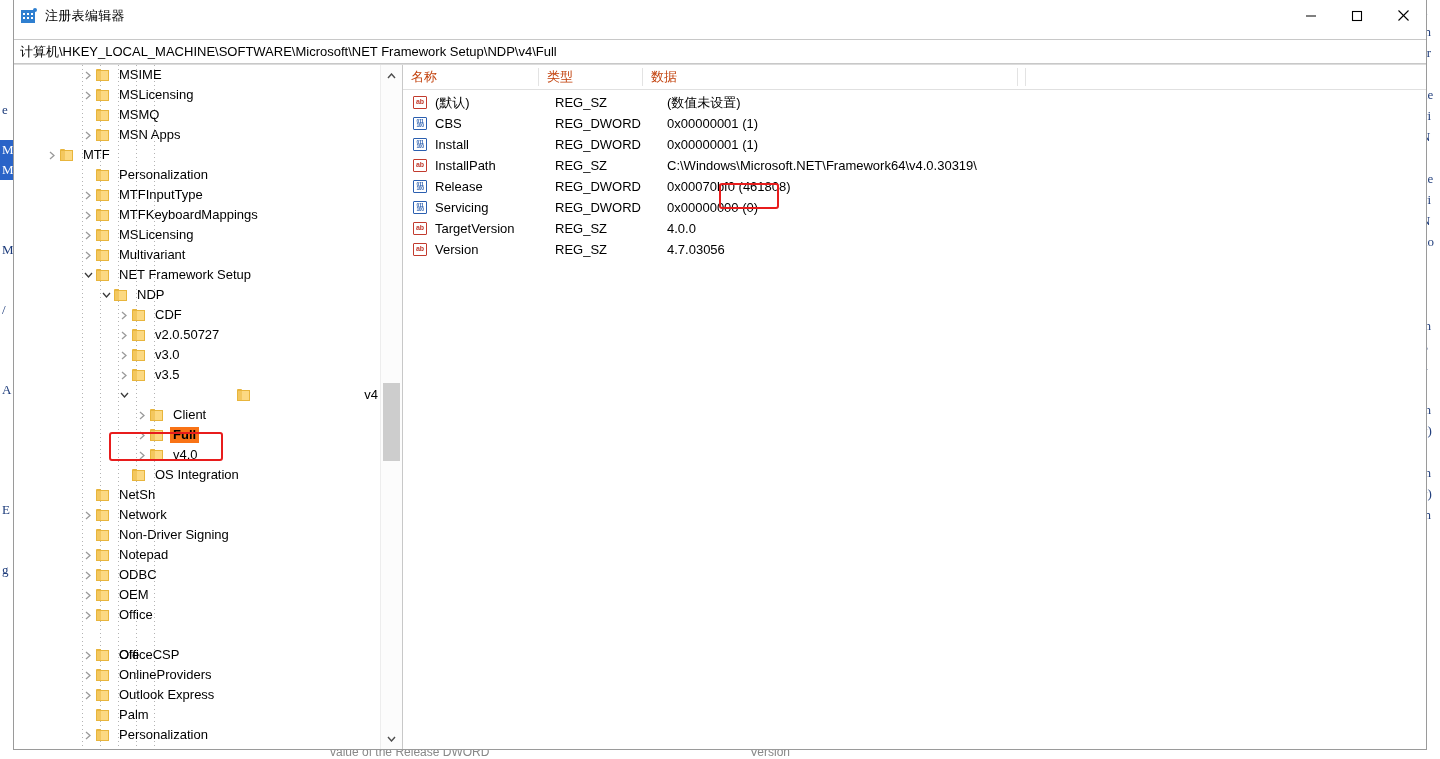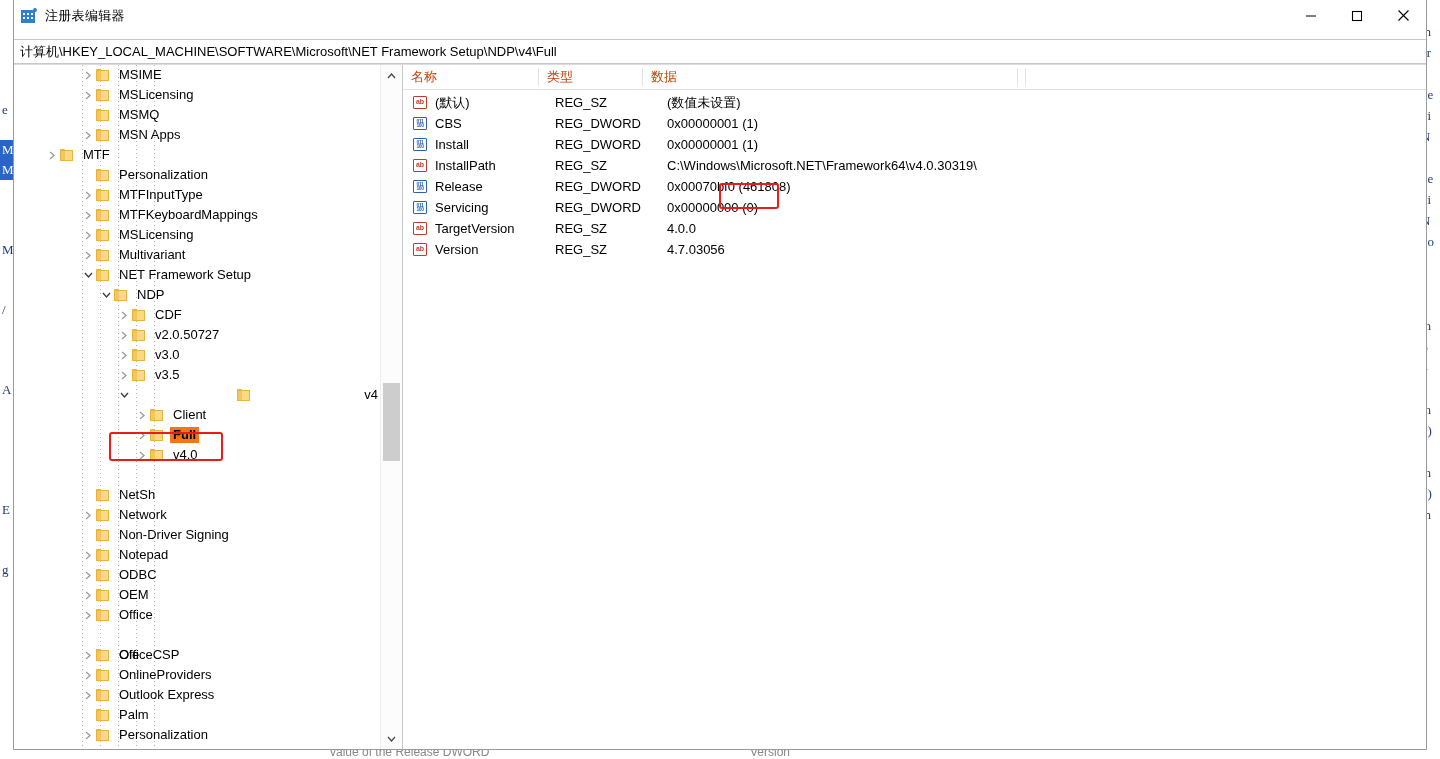--- a/index.html
+++ b/index.html
@@ -494,20 +494,29 @@
                 <polyline points="1,1 5,4.5 1,8" fill="none" stroke="#9a9a9a" stroke-width="1.3"></polyline>
               </svg>
             </span>
             <span class="folder">
               <span class="tab"></span>
               <span class="body"></span>
               <span class="shade"></span>
             </span>
             <span class="label">v4.0</span>
           </div>
+          <div class="tree-row" style="padding-left: 102px; top: 400px; position: absolute; left: 0px; right: 0px;">
+            <span class="chev"></span>
+            <span class="folder">
+              <span class="tab"></span>
+              <span class="body"></span>
+              <span class="shade"></span>
+            </span>
+            <span class="label">OS Integration</span>
+          </div>
           <div class="tree-row" style="padding-left: 66px; top: 420px; position: absolute; left: 0px; right: 0px;">
             <span class="chev"></span>
             <span class="folder">
               <span class="tab"></span>
               <span class="body"></span>
               <span class="shade"></span>
             </span>
             <span class="label">NetSh</span>
           </div>
           <div class="tree-row" style="padding-left: 66px; top: 440px; position: absolute; left: 0px; right: 0px;">

